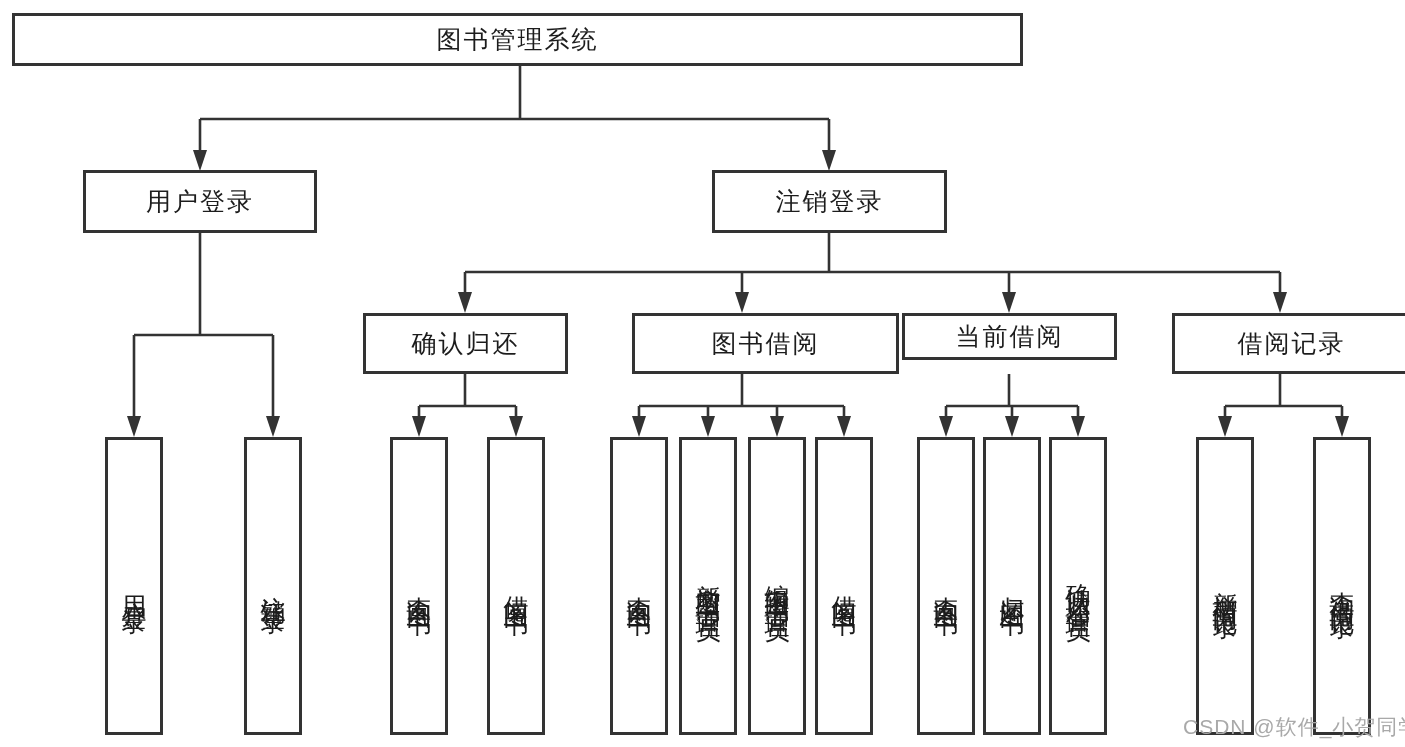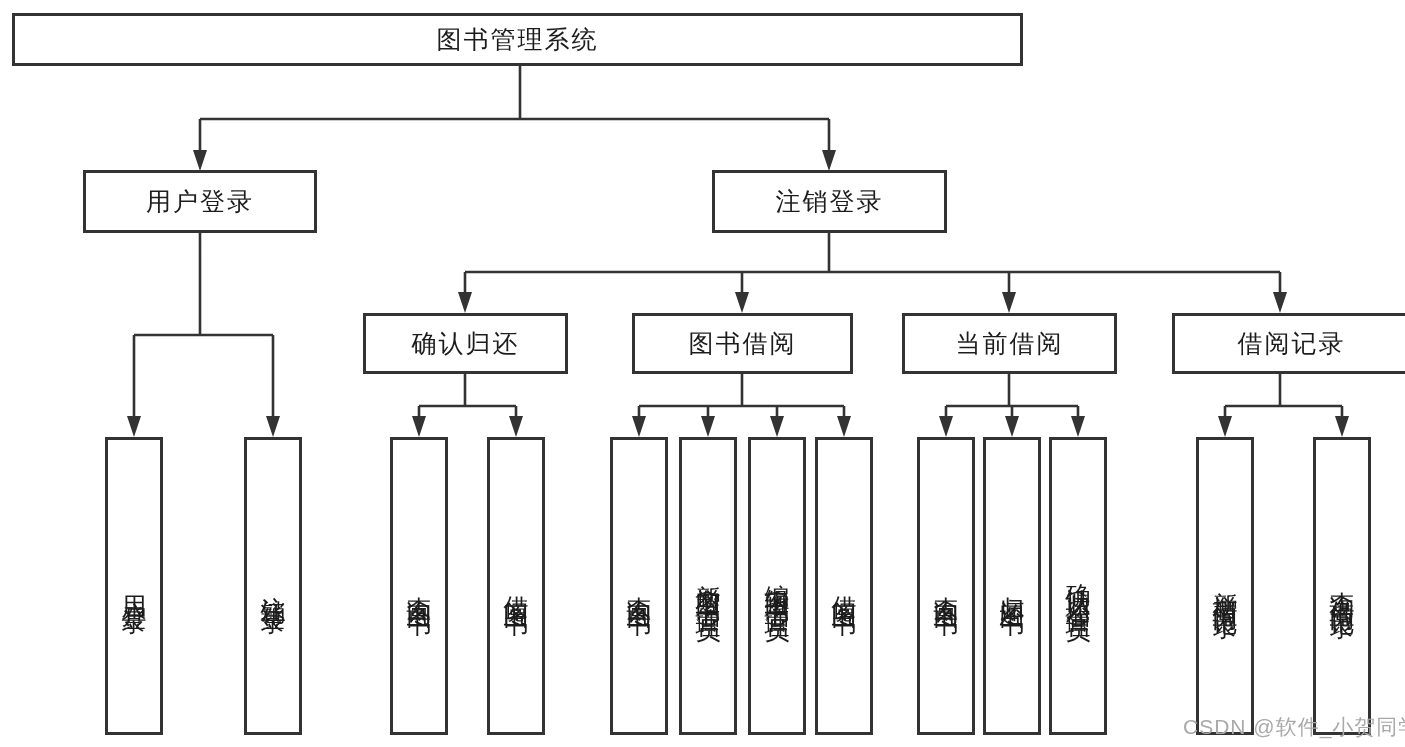--- a/index.html
+++ b/index.html
@@ -103,24 +103,24 @@
   <div class="node h" style="left:83px; top:170px; width:234px; height:63px">
     <span>用户登录</span>
   </div>
   <div class="node h" style="left:712px; top:170px; width:235px; height:63px">
     <span>注销登录</span>
   </div>
 
   <div class="node h" style="left:363px; top:313px; width:205px; height:61px">
     <span>确认归还</span>
   </div>
-  <div class="node h" style="left:632px; top:313px; width:221px; height:61px">
+  <div class="node h" style="left:632px; top:313px; width:267px; height:61px">
     <span>图书借阅</span>
   </div>
-  <div class="node h" style="left:902px; top:313px; width:215px; height:61px">
+  <div class="node h" style="left:902px; top:313px; width:215px; height:47px">
     <span>当前借阅</span>
   </div>
   <div class="node h" style="left:1172px; top:313px; width:239px; height:61px">
     <span>借阅记录</span>
   </div>
 
   <div class="node v" style="left:105px; top:437px; width:58px; height:298px">
     <span>用户登录</span>
   </div>
   <div class="node v" style="left:244px; top:437px; width:58px; height:298px">

